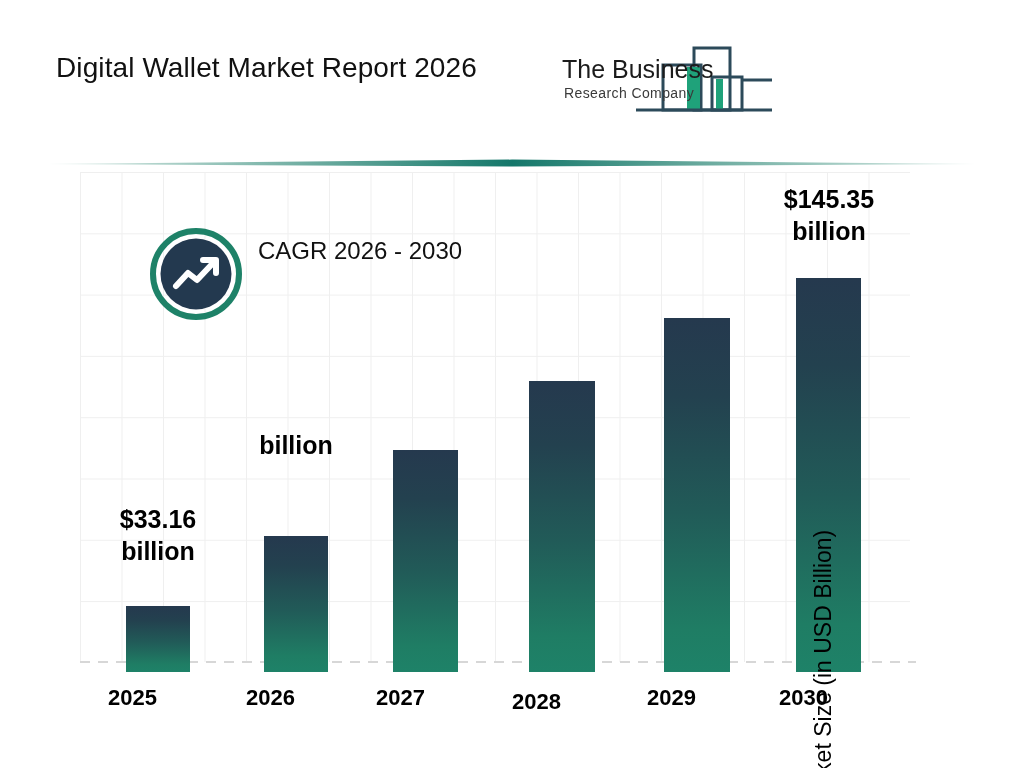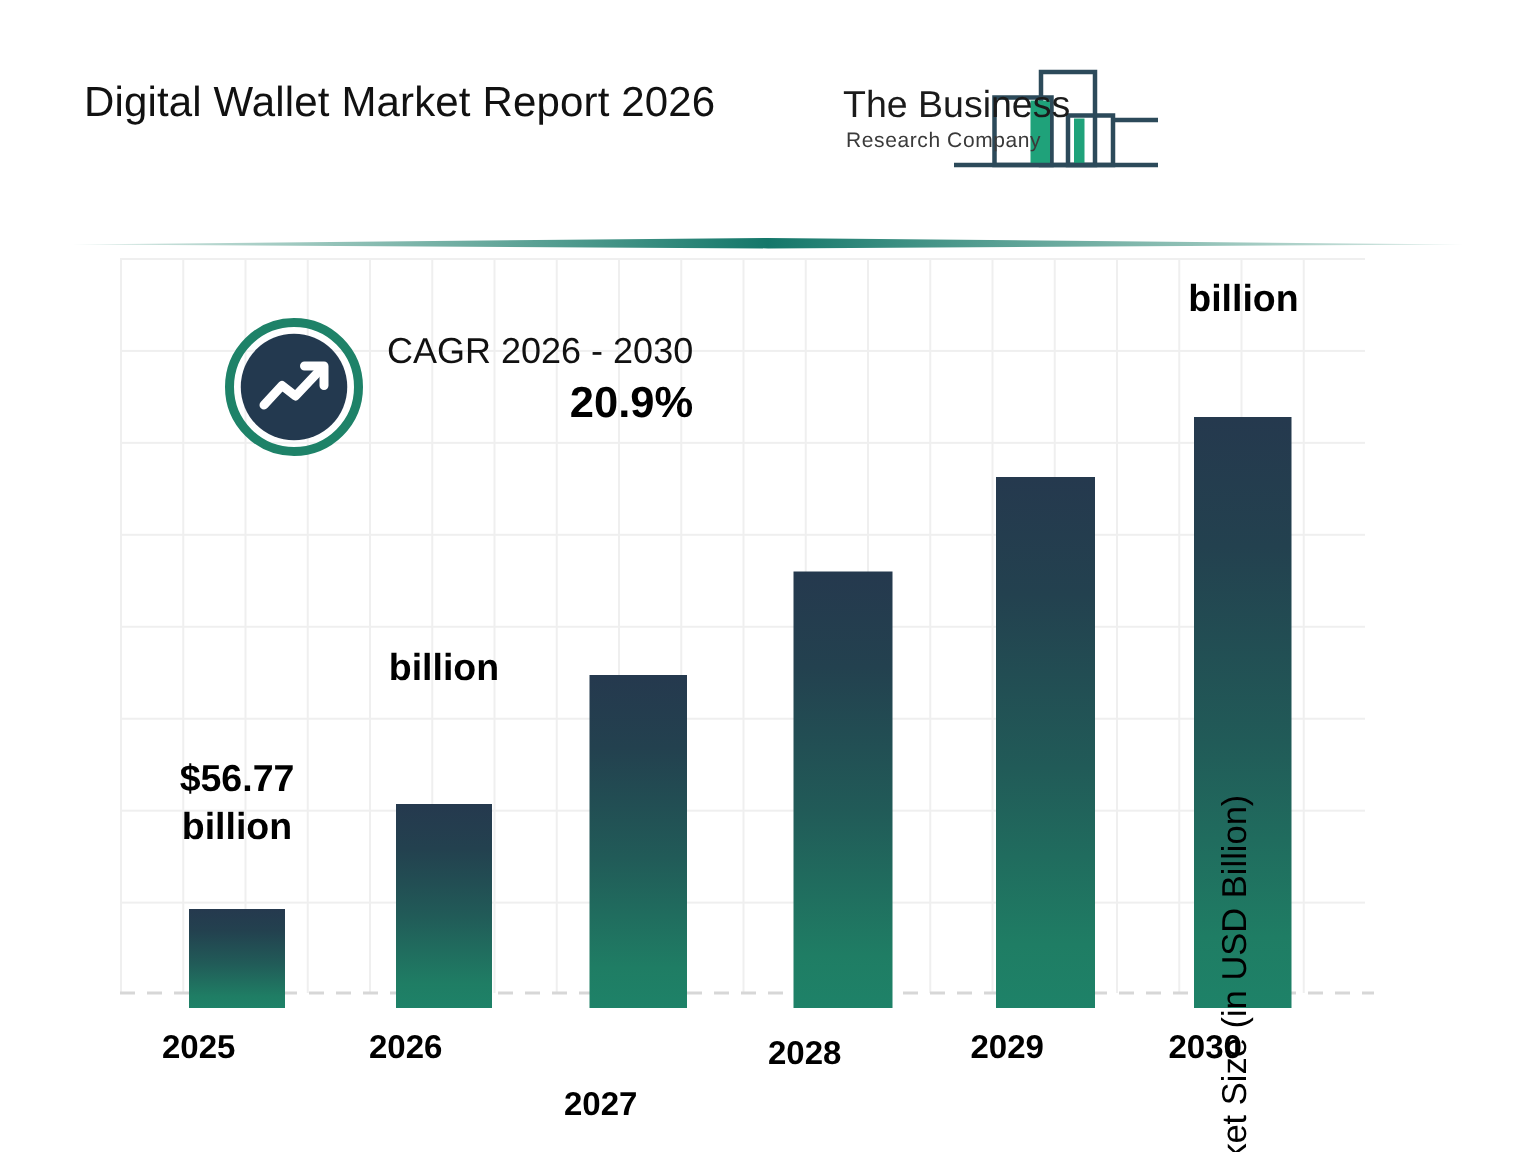--- a/index.html
+++ b/index.html
@@ -58,21 +58,21 @@
 
   
   #y-axis-title {
     position: absolute; right: 34px; top: 246px;
     font-size: 23px; color: #000; white-space: nowrap;
     transform-origin: right top;
     transform: rotate(-90deg) translate(-100%, 0);
   }
 
   
-  #cagr { position: absolute; left: 42px; top: 30px; width: 420px; height: 110px; text-align: right; }
+  #cagr { position: absolute; left: 42px; top: 46px; width: 420px; height: 110px; }
   #cagr-circle { position: absolute; left: 52px; top: 10px; width: 92px; height: 92px; }
   #cagr-text { position: absolute; left: 160px; top: 18px; }
   #cagr-period { font-size: 24px; color: #111; white-space: nowrap; line-height: 1.22; }
   #cagr-value { font-size: 29px; font-weight: 700; color: #000; line-height: 1.3; margin-top: 2px; }
 </style>
 </head>
 <body>
 
 <div id="page">
 
@@ -112,53 +112,53 @@
     <div id="baseline"></div>
 
     <div class="bar" style="left:70px; width:64px; height:66px;"></div>
     <div class="bar" style="left:208px; width:64px; height:136px;"></div>
     <div class="bar" style="left:337px; width:65px; height:222px;"></div>
     <div class="bar" style="left:473px; width:66px; height:291px;"></div>
     <div class="bar" style="left:608px; width:66px; height:354px;"></div>
     <div class="bar" style="left:740px; width:65px; height:394px;"></div>
 
     <div class="bar-label" style="left:52px; top:332px; width:100px;">
-      <div>$56.77</div>
+      <div>$33.16</div>
       <div>billion</div>
     </div>
 
     <div class="bar-label" style="left:187px; top:258px; width:106px;">
       <div>billion</div>
     </div>
 
     <div class="bar-label" style="left:707px; top:12px; width:132px;">
+      <div>$145.35</div>
       <div>billion</div>
     </div>
 
     <div class="tick" style="left:52px; top:513px; width:100px;">2025</div>
     <div class="tick" style="left:190px; top:513px; width:100px;">2026</div>
-    <div class="tick" style="left:320px; top:513px; width:100px;margin-top:38px;">2027</div>
+    <div class="tick" style="left:320px; top:513px; width:100px;">2027</div>
     <div class="tick" style="left:456px; top:517px; width:100px;">2028</div>
     <div class="tick" style="left:591px; top:513px; width:100px;">2029</div>
     <div class="tick" style="left:723px; top:513px; width:100px;">2030</div>
 
     <div id="cagr">
       <div id="cagr-circle">
         <svg viewBox="0 0 92 92" xmlns="http://www.w3.org/2000/svg">
           <circle cx="46" cy="46" r="43" fill="none" stroke="#1e8268" stroke-width="6"></circle>
           <circle cx="46" cy="46" r="35.5" fill="#23394f"></circle>
           <g stroke="#ffffff" stroke-width="6" stroke-linecap="round" stroke-linejoin="round" fill="none">
             <path d="M26 58 L38 45 L47 52 L64 34"></path>
           </g>
           <path d="M53 32 H66 V45" stroke="#ffffff" stroke-width="6" stroke-linecap="round" stroke-linejoin="round" fill="none"></path>
         </svg>
       </div>
       <div id="cagr-text">
         <div id="cagr-period">CAGR 2026 - 2030</div>
-        <div id="cagr-value">20.9%</div>
       </div>
     </div>
 
   </div>
 
   <div id="y-axis-title">Market Size (in USD Billion)</div>
 
 </div>
 
 </body></html>

